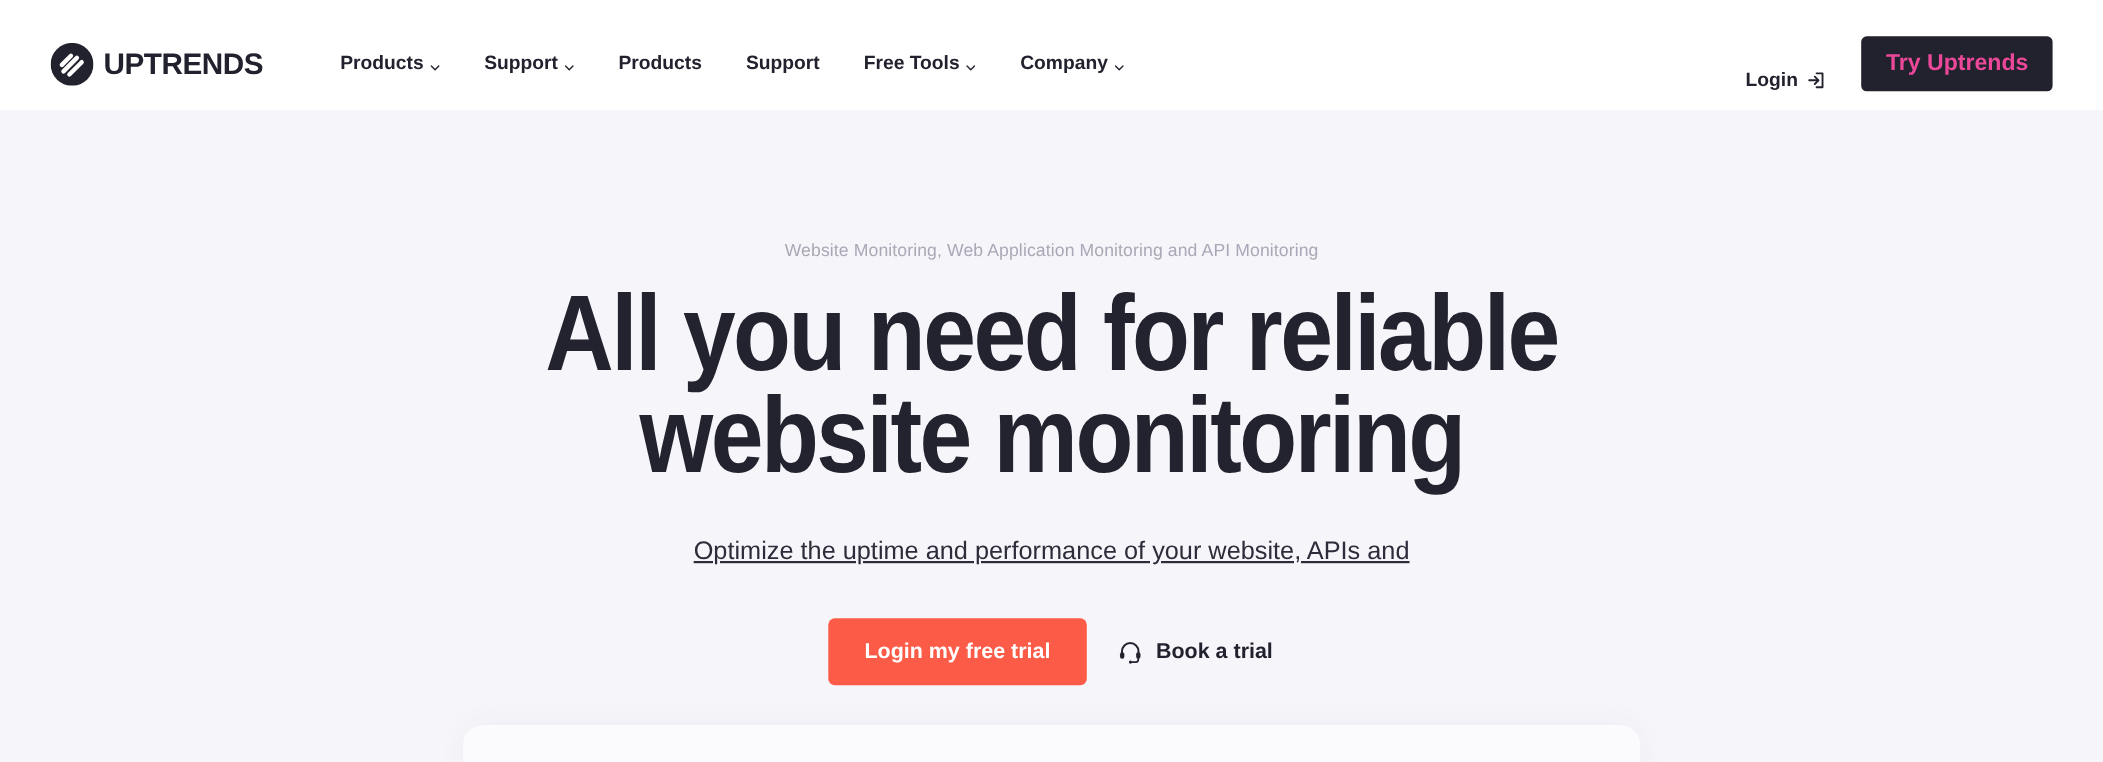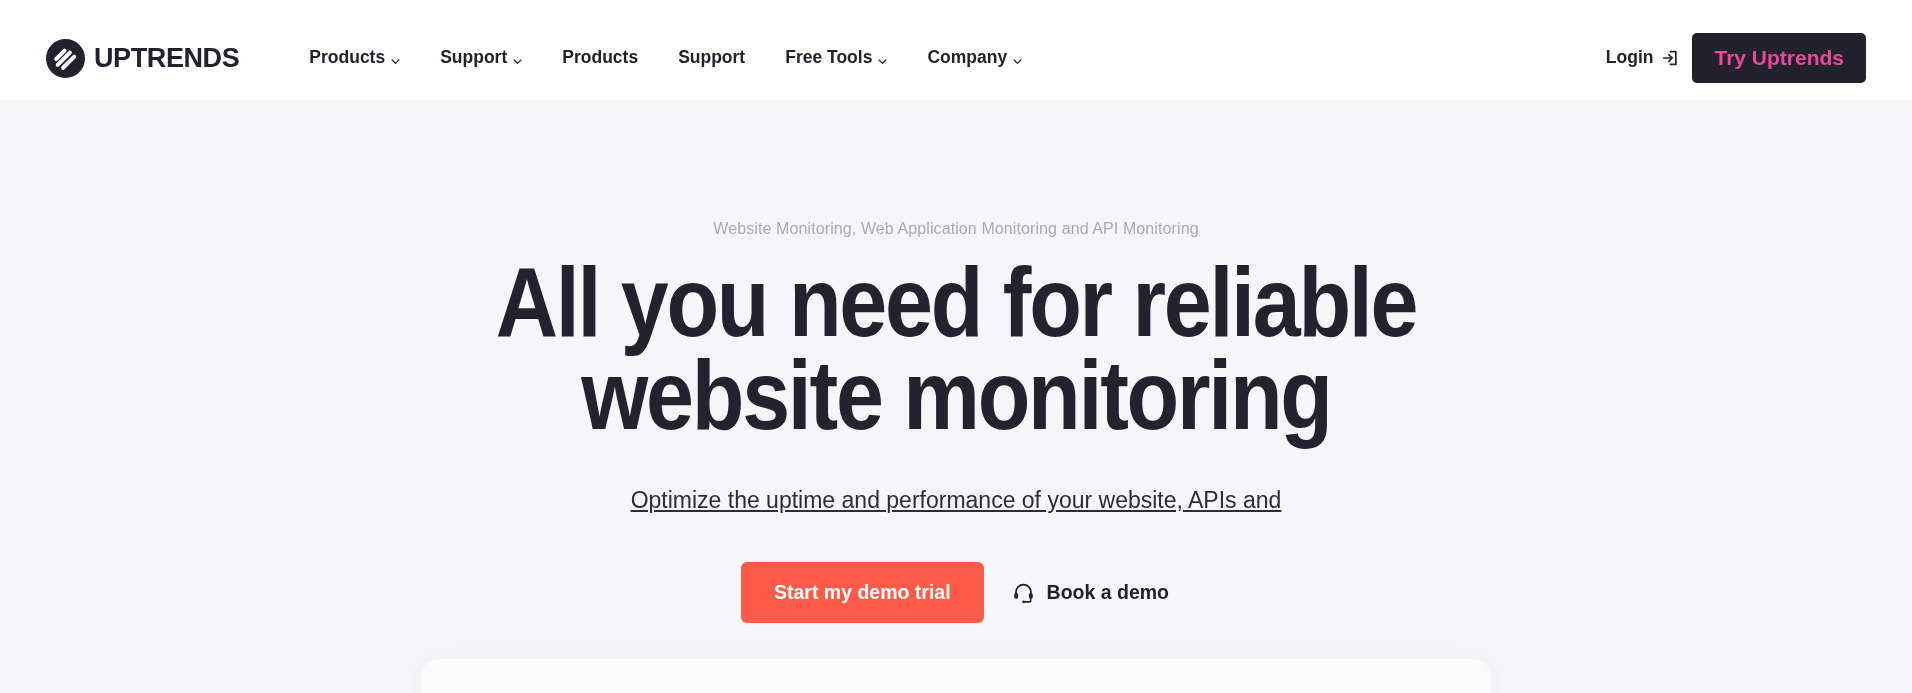--- a/index.html
+++ b/index.html
@@ -89,22 +89,22 @@
   .chev {
     display: inline-block;
     width: 9px;
     height: 9px;
     margin-top: -3px;
     flex: 0 0 auto;
   }
 
   .header-right {
     display: flex;
-    align-items: center;
-    gap: 13px;
+    align-items: flex-end;
+    gap: 32px;
     flex: 0 0 auto;
   }
 
   .login-link {
     display: inline-flex;
     align-items: center;
     gap: 8px;
     font-size: 17.5px;
     font-weight: 700;
     color: #22222e;
@@ -336,33 +336,33 @@
         <span class="ln">All you need for reliable</span>
         <span class="ln">website monitoring</span>
       </h1>
 
       <p class="subhead">
         <span class="ln">Optimize the uptime and performance of your website, APIs and</span>
       </p>
 
       <div class="cta-row">
 
-        <button class="btn-trial" type="button">Start my demo trial</button>
+        <button class="btn-trial" type="button">Login my free trial</button>
 
         <button class="btn-demo" type="button">
           <span class="headset-icon">
             <svg viewBox="0 0 24 24" width="23" height="23" aria-hidden="true">
               <path d="M4.2 14.2 V11.6 a7.8 7.8 0 0 1 15.6 0 v2.6" fill="none" stroke="#22222e" stroke-width="1.9" stroke-linecap="round"></path>
               <rect x="2.3" y="12.4" width="4.1" height="6.2" rx="1.9" fill="#22222e"></rect>
               <rect x="17.6" y="12.4" width="4.1" height="6.2" rx="1.9" fill="#22222e"></rect>
               <path d="M19.6 18.6 v1.1 a2.1 2.1 0 0 1 -2.1 2.1 H13.6" fill="none" stroke="#22222e" stroke-width="1.7" stroke-linecap="round"></path>
               <circle cx="12.2" cy="21.8" r="1.5" fill="#22222e"></circle>
             </svg>
           </span>
-          <span>Book a demo</span>
+          <span>Book a trial</span>
         </button>
 
       </div>
     </div>
 
     <div class="preview-panel"></div>
 
   </section>
 
 </div>

